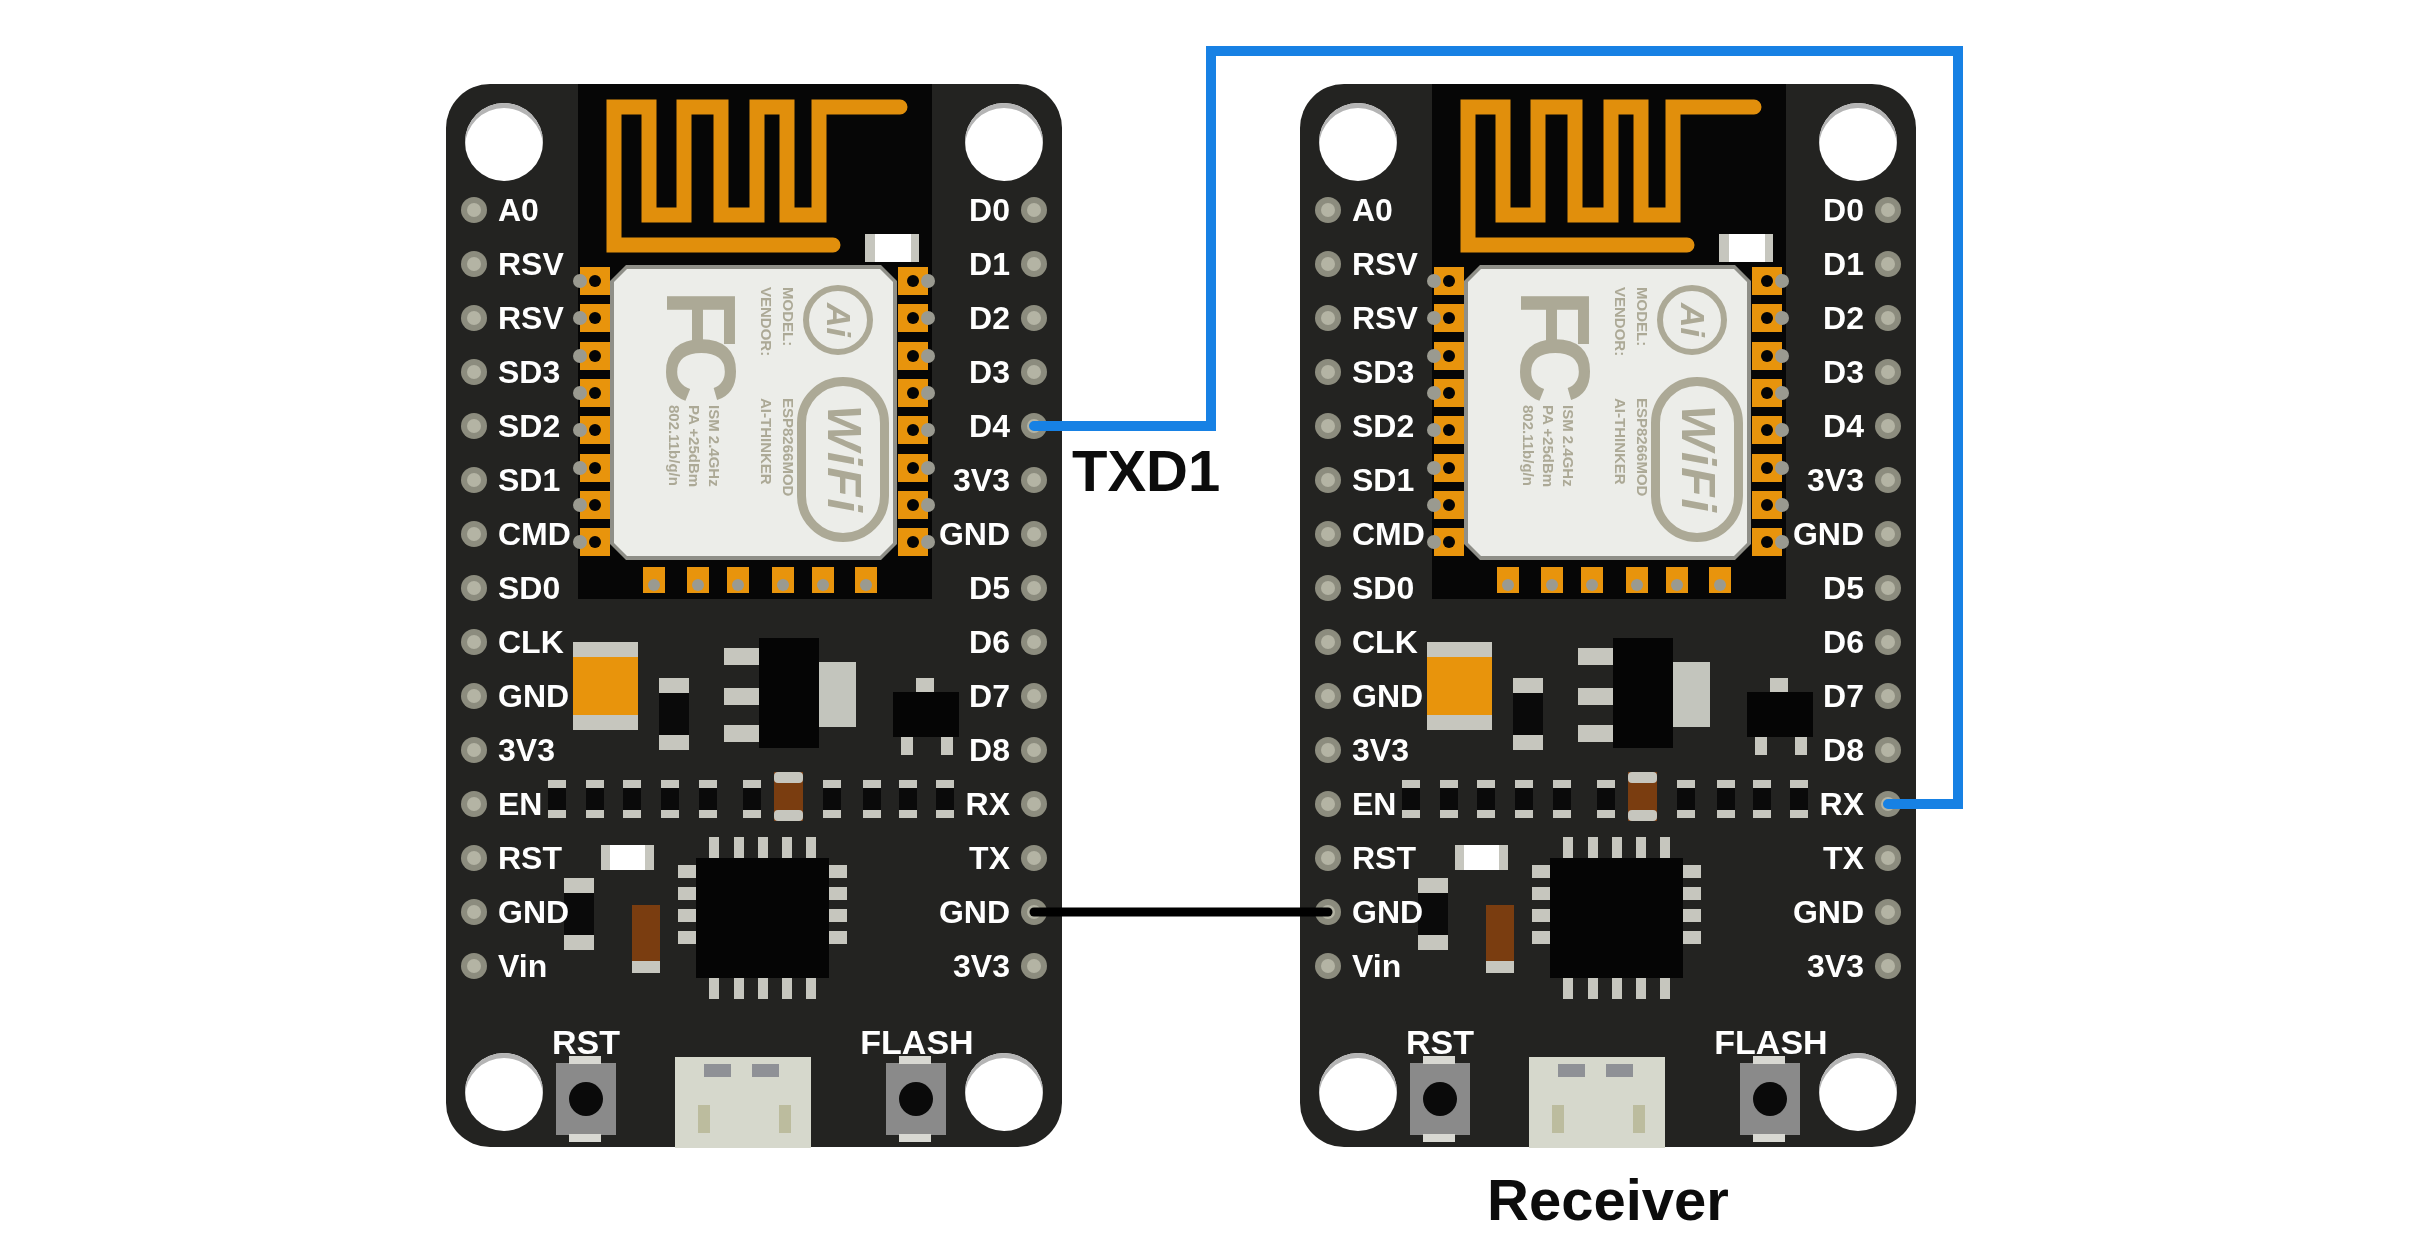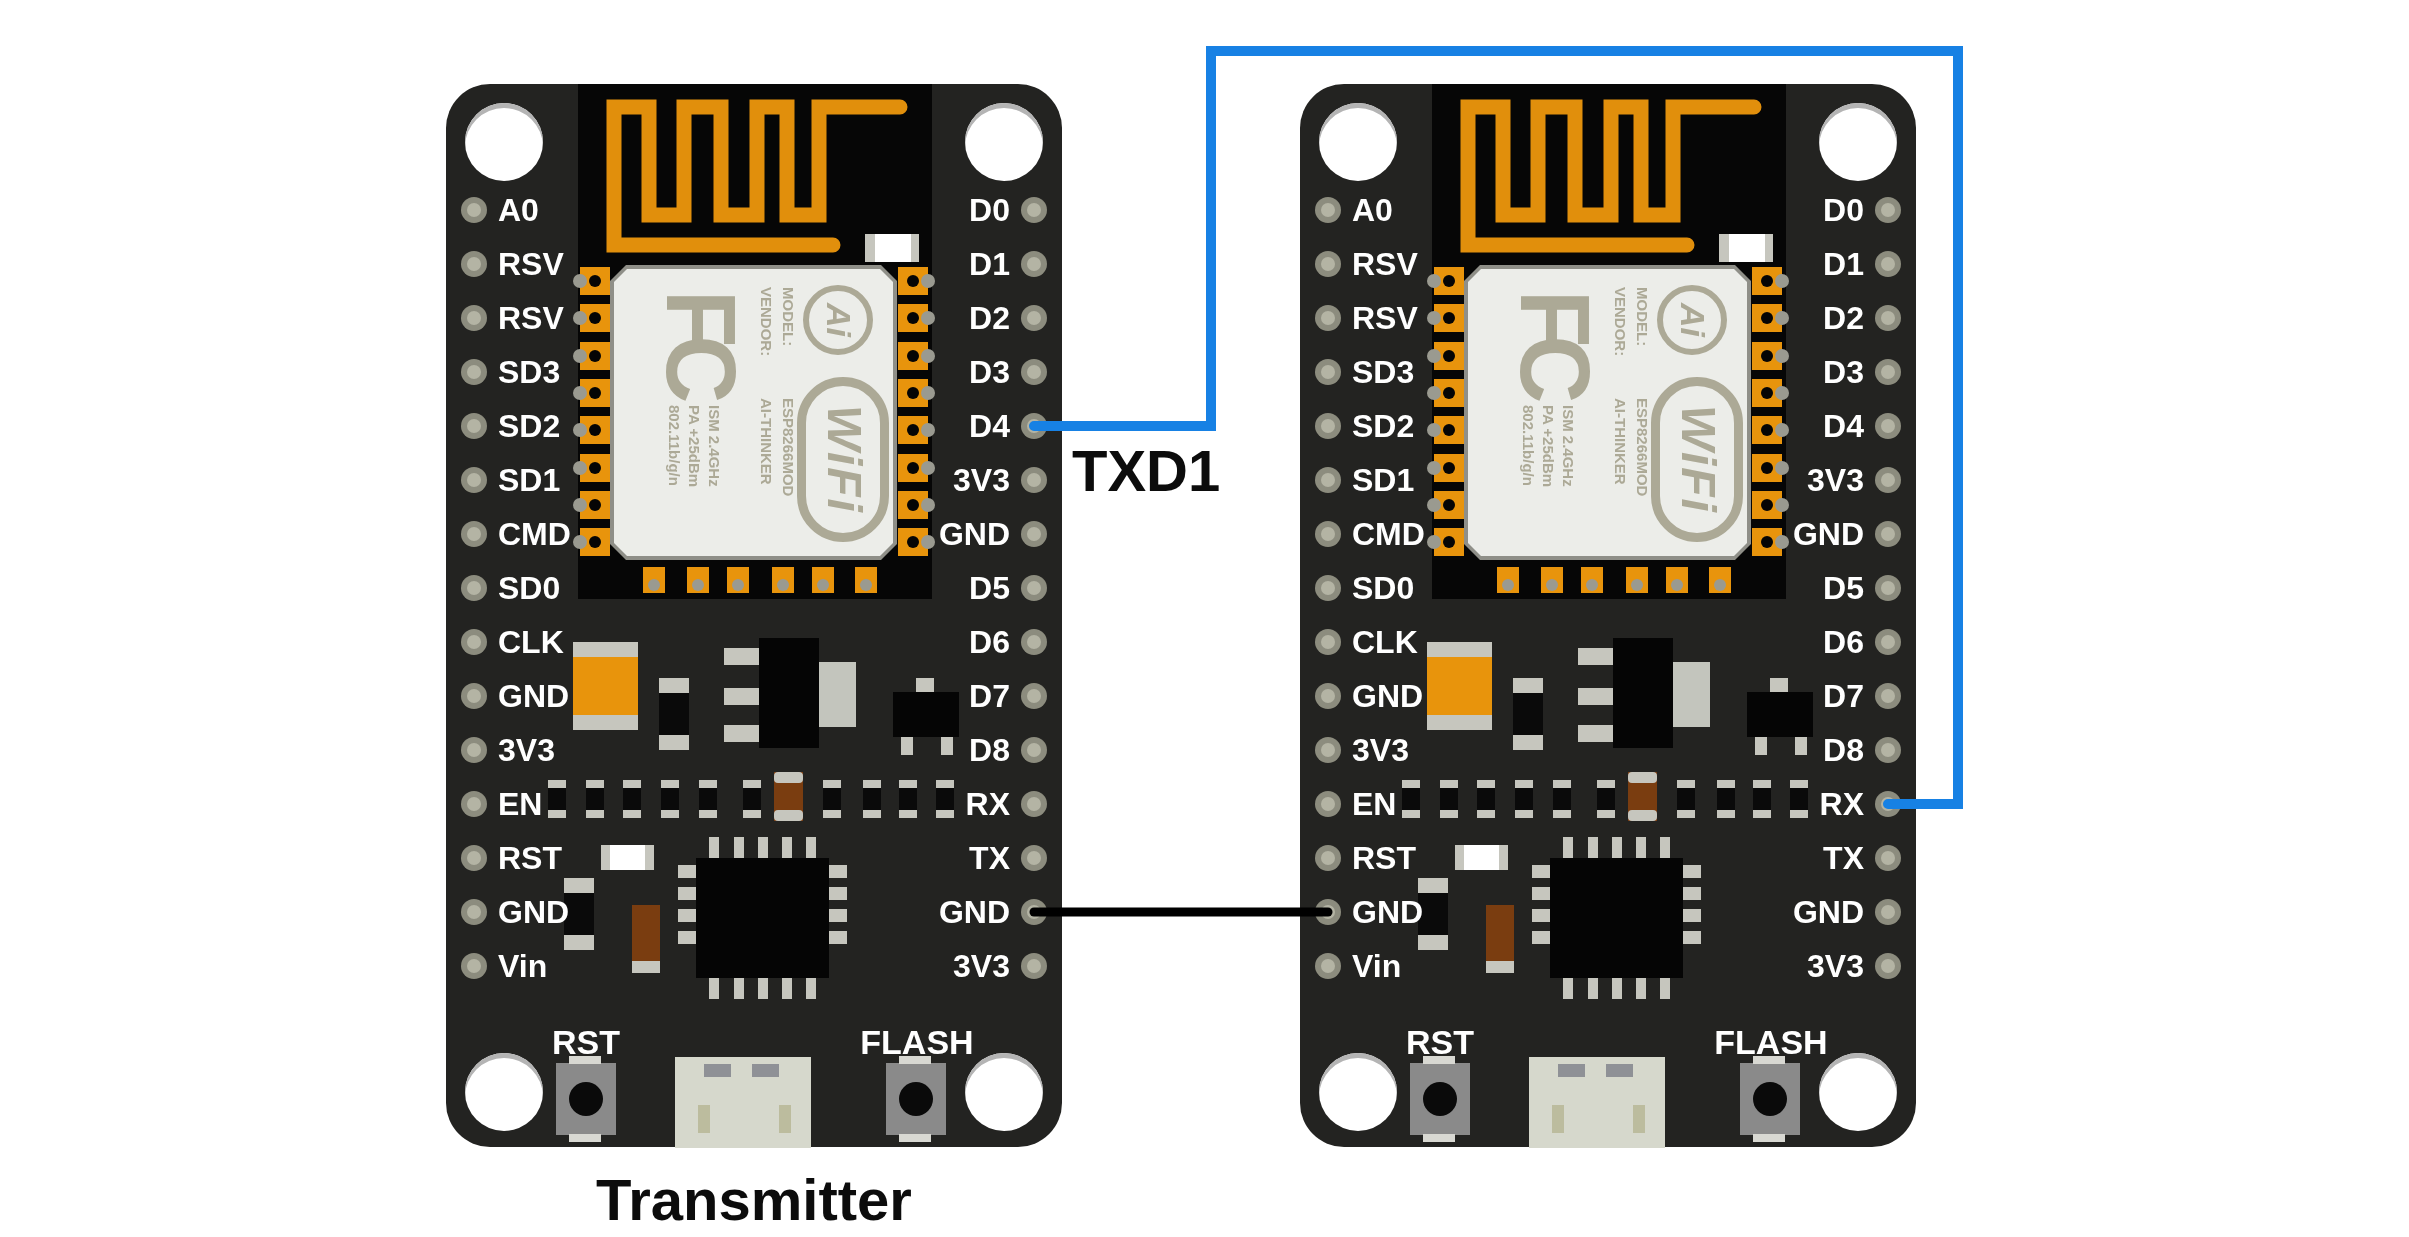--- a/index.html
+++ b/index.html
@@ -451,14 +451,14 @@
         <div class="pin left" style="top: 815px;"></div>
         <div class="pin-label left" style="top: 807px;">GND</div>
         <div class="pin right" style="top: 815px;"></div>
         <div class="pin-label right" style="top: 807px;">GND</div>
         <div class="pin left" style="top: 869px;"></div>
         <div class="pin-label left" style="top: 861px;">Vin</div>
         <div class="pin right" style="top: 869px;"></div>
         <div class="pin-label right" style="top: 861px;">3V3</div>
       </div>
 </div>
-<div class="board-title" style="left: 446px;">Transmitter</div>
+    <div class="board-title" style="left: 1300px;">Receiver</div>
   </div>
 
 </body></html>

